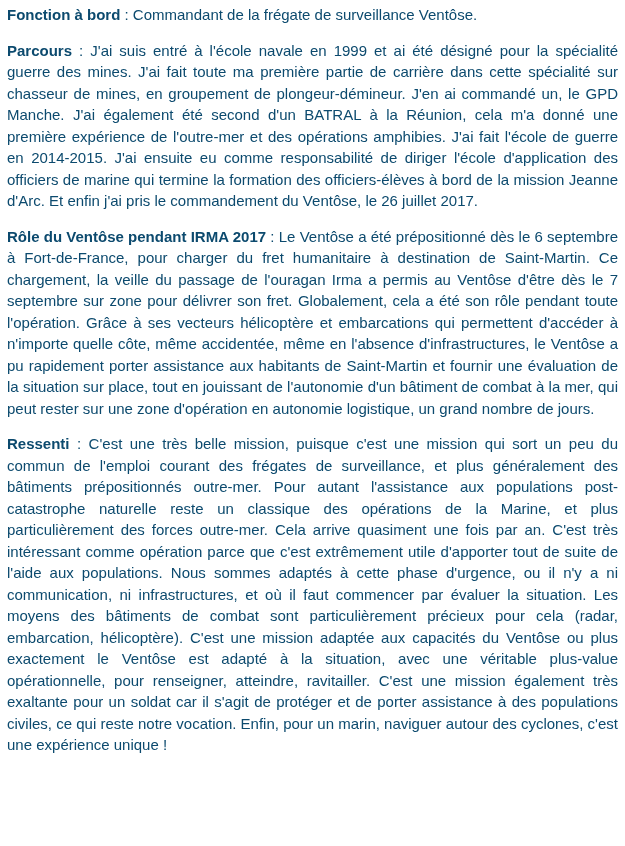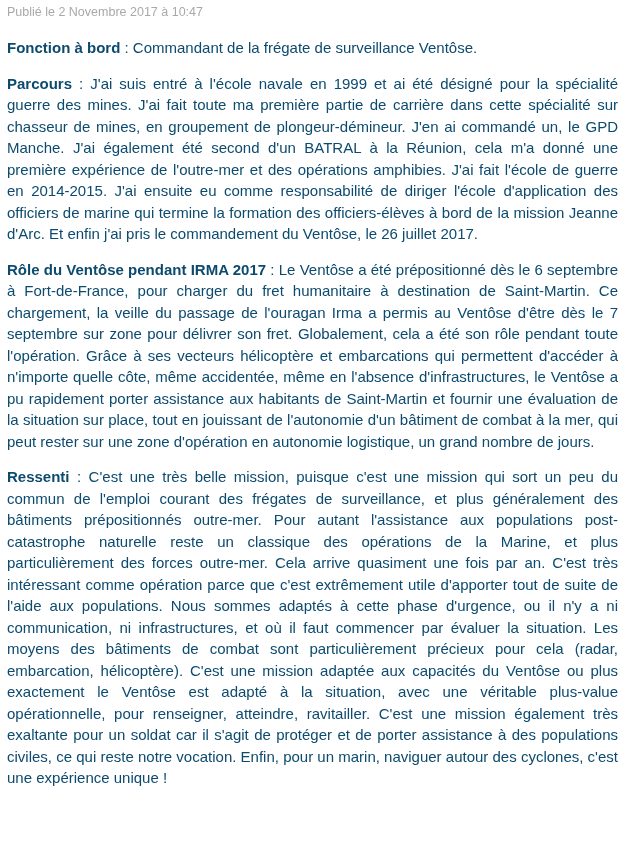--- a/index.html
+++ b/index.html
@@ -32,21 +32,20 @@
     color: #0c4a6e;
   }
   .para:last-child { margin-bottom: 0; }
   .para strong { font-weight: bold; }
 </style>
 </head>
 <body>
 
 <div class="page">
 
-  <div class="meta">Publié le 2 Novembre 2017 à 10:47</div>
 
   <p class="para"><strong>Fonction à bord</strong><span> : </span><span>Commandant de la frégate de surveillance Ventôse.</span></p>
 
   <p class="para"><strong>Parcours</strong><span> : </span><span>J'ai suis entré à l'école navale en 1999 et ai été désigné pour la spécialité guerre des mines. J'ai fait toute ma première partie de carrière dans cette spécialité sur chasseur de mines, en groupement de plongeur-démineur. J'en ai commandé un, le GPD Manche. J'ai également été second d'un BATRAL à la Réunion, cela m'a donné une première expérience de l'outre-mer et des opérations amphibies. J'ai fait l'école de guerre en 2014-2015. J'ai ensuite eu comme responsabilité de diriger l'école d'application des officiers de marine qui termine la formation des officiers-élèves à bord de la mission Jeanne d'Arc. Et enfin j'ai pris le commandement du Ventôse, le 26 juillet 2017.</span></p>
 
   <p class="para"><strong>Rôle du Ventôse pendant IRMA 2017</strong><span> : </span><span>Le Ventôse a été prépositionné dès le 6 septembre à Fort-de-France, pour charger du fret humanitaire à destination de Saint-Martin. Ce chargement, la veille du passage de l'ouragan Irma a permis au Ventôse d'être dès le 7 septembre sur zone pour délivrer son fret. Globalement, cela a été son rôle pendant toute l'opération. Grâce à ses vecteurs hélicoptère et embarcations qui permettent d'accéder à n'importe quelle côte, même accidentée, même en l'absence d'infrastructures, le Ventôse a pu rapidement porter assistance aux habitants de Saint-Martin et fournir une évaluation de la situation sur place, tout en jouissant de l'autonomie d'un bâtiment de combat à la mer, qui peut rester sur une zone d'opération en autonomie logistique, un grand nombre de jours.</span></p>
 
   <p class="para"><strong>Ressenti</strong><span> : </span><span>C'est une très belle mission, puisque c'est une mission qui sort un peu du commun de l'emploi courant des frégates de surveillance, et plus généralement des bâtiments prépositionnés outre-mer. Pour autant l'assistance aux populations post-catastrophe naturelle reste un classique des opérations de la Marine, et plus particulièrement des forces outre-mer. Cela arrive quasiment une fois par an. C'est très intéressant comme opération parce que c'est extrêmement utile d'apporter tout de suite de l'aide aux populations. Nous sommes adaptés à cette phase d'urgence, ou il n'y a ni communication, ni infrastructures, et où il faut commencer par évaluer la situation. Les moyens des bâtiments de combat sont particulièrement précieux pour cela (radar, embarcation, hélicoptère). C'est une mission adaptée aux capacités du Ventôse ou plus exactement le Ventôse est adapté à la situation, avec une véritable plus-value opérationnelle, pour renseigner, atteindre, ravitailler. C'est une mission également très exaltante pour un soldat car il s'agit de protéger et de porter assistance à des populations civiles, ce qui reste notre vocation. Enfin, pour un marin, naviguer autour des cyclones, c'est une expérience unique !</span></p>
 
 </div>

